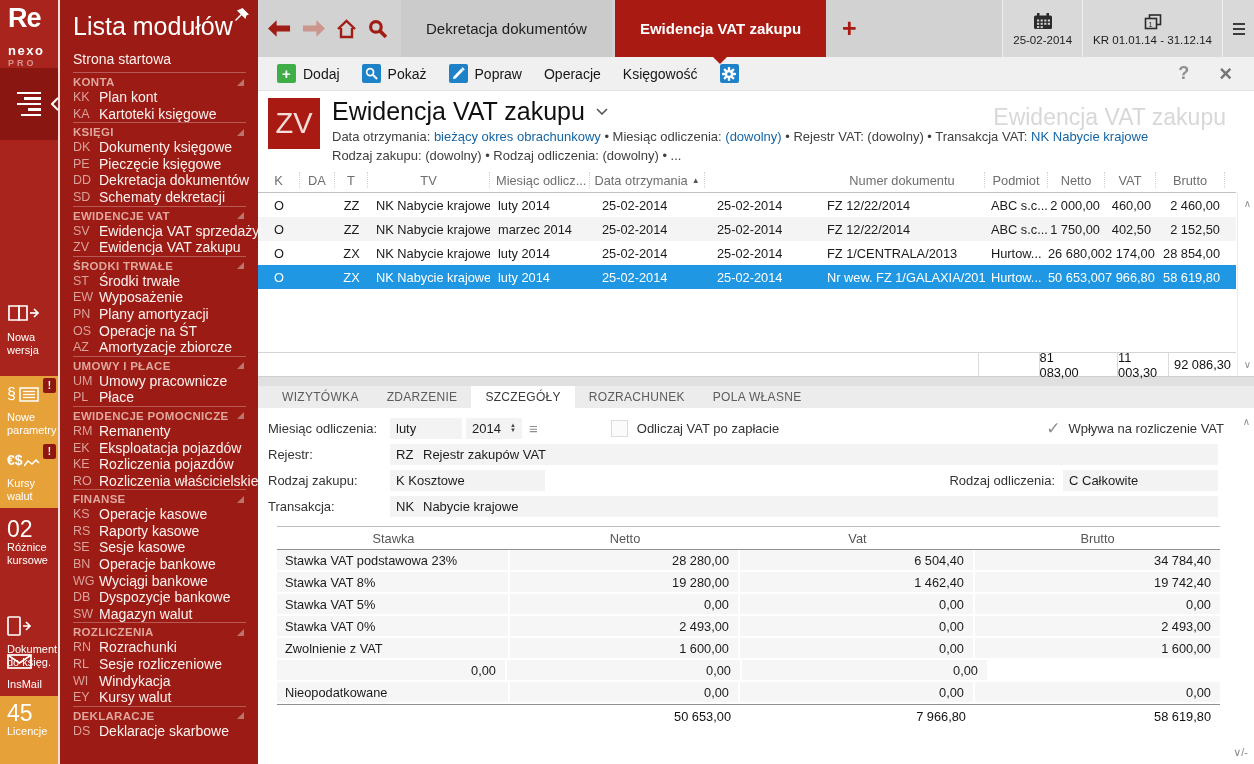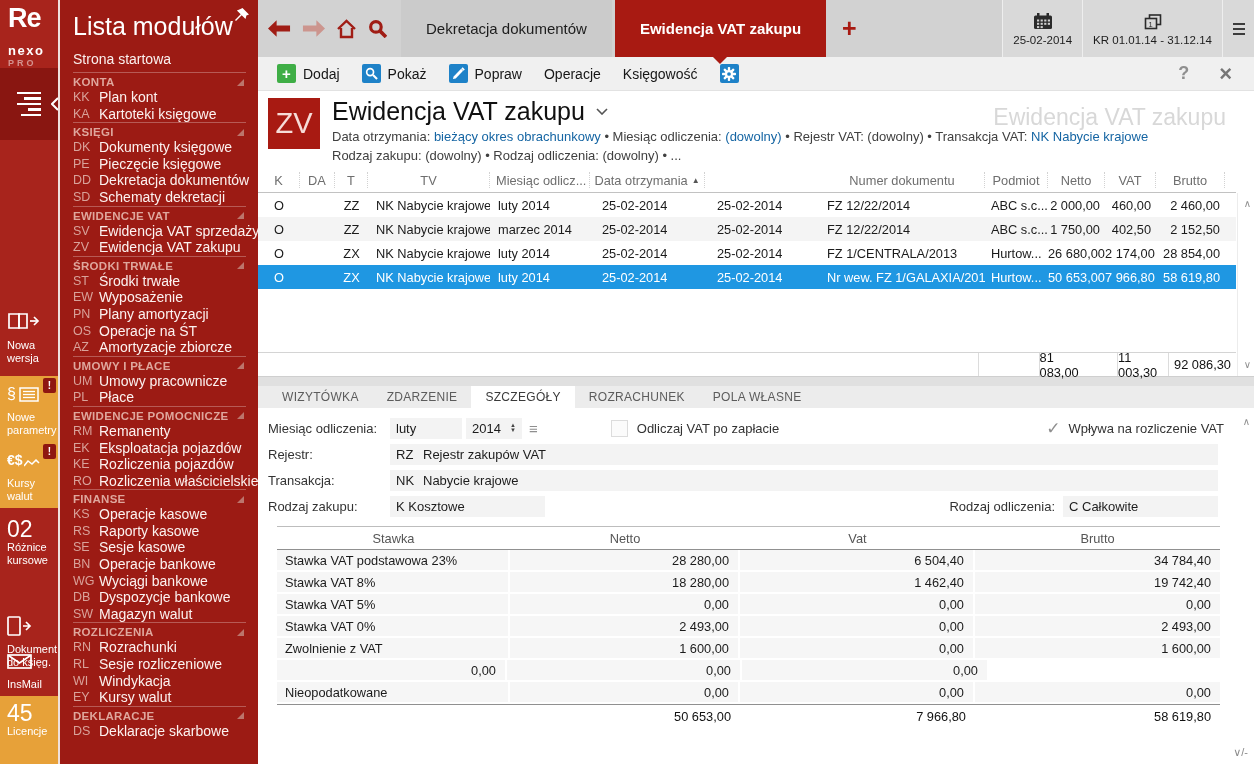--- a/index.html
+++ b/index.html
@@ -161,21 +161,21 @@
           <span style="width:17px"></span>
           <span style="width:24px"></span>
         <span style="width:13px"></span>
           <span style="width:20px"></span>
       </span>
       <svg class="mod-chevron" width="8" height="14" viewBox="0 0 8 14">
         <polyline points="7,1 1,7 7,13" fill="none" stroke="#fff" stroke-width="2"></polyline>
       </svg>
     </div>
 
-    <div class="rail-item" style="top:304px;height:56px">
+    <div class="rail-item" style="top:296px;height:56px">
       <span class="ricon">
         <svg width="36" height="22" viewBox="0 0 36 22">
             <g fill="none" stroke="#fff" stroke-width="1.7">
           <path d="M2 3h10v14H2z"></path>
               <path d="M12 3h8v14h-8z"></path>
               <path d="M23 10h7"></path>
           <path d="M27 6l4 4-4 4"></path>
             </g>
           </svg>
       </span>
@@ -644,52 +644,52 @@
         </span>
       </div>
       <div class="frow">
         <span class="flabel">Rejestr:</span>
         <span class="fbox" style="width:828px">
           <span class="code">RZ</span>
           <span>Rejestr zakupów VAT</span>
         </span>
       </div>
       <div class="frow">
-        <span class="flabel">Transakcja:</span>
-        <span class="fbox" style="width:828px">
-          <span class="code">NK</span>
-          <span>Nabycie krajowe</span>
-        </span>
-      </div>
-      <div class="frow">
         <span class="flabel">Rodzaj zakupu:</span>
         <span class="fbox" style="width:155px">K Kosztowe</span>
         <span class="right-abs" style="right:36px">
           <span style="margin-right:8px">Rodzaj odliczenia:</span>
           <span class="fbox" style="width:155px">C Całkowite</span>
+        </span>
+      </div>
+      <div class="frow">
+        <span class="flabel">Transakcja:</span>
+        <span class="fbox" style="width:828px">
+          <span class="code">NK</span>
+          <span>Nabycie krajowe</span>
         </span>
       </div>
 
       <div class="vat-table">
         <div class="vhead" id="vat-header">
             <div style="width: 233px;">Stawka</div>
             <div style="width: 230px;">Netto</div>
             <div style="width: 235px;">Vat</div>
             <div style="width: 245px;">Brutto</div>
           </div>
         <div id="vat-rows">
             <div class="vrow">
               <div class="vl" style="width: 233px;">Stawka VAT podstawowa 23%</div>
               <div class="vn" style="width: 230px;">28 280,00</div>
               <div class="vn" style="width: 235px;">6 504,40</div>
               <div class="vn" style="width: 245px;">34 784,40</div>
             </div>
             <div class="vrow">
               <div class="vl" style="width: 233px;">Stawka VAT 8%</div>
-              <div class="vn" style="width: 230px;">18 280,00</div>
+              <div class="vn" style="width: 230px;">19 280,00</div>
               <div class="vn" style="width: 235px;">1 462,40</div>
               <div class="vn" style="width: 245px;">19 742,40</div>
             </div>
             <div class="vrow">
               <div class="vl" style="width: 233px;">Stawka VAT 5%</div>
               <div class="vn" style="width: 230px;">0,00</div>
               <div class="vn" style="width: 235px;">0,00</div>
               <div class="vn" style="width: 245px;">0,00</div>
             </div>
             <div class="vrow">

